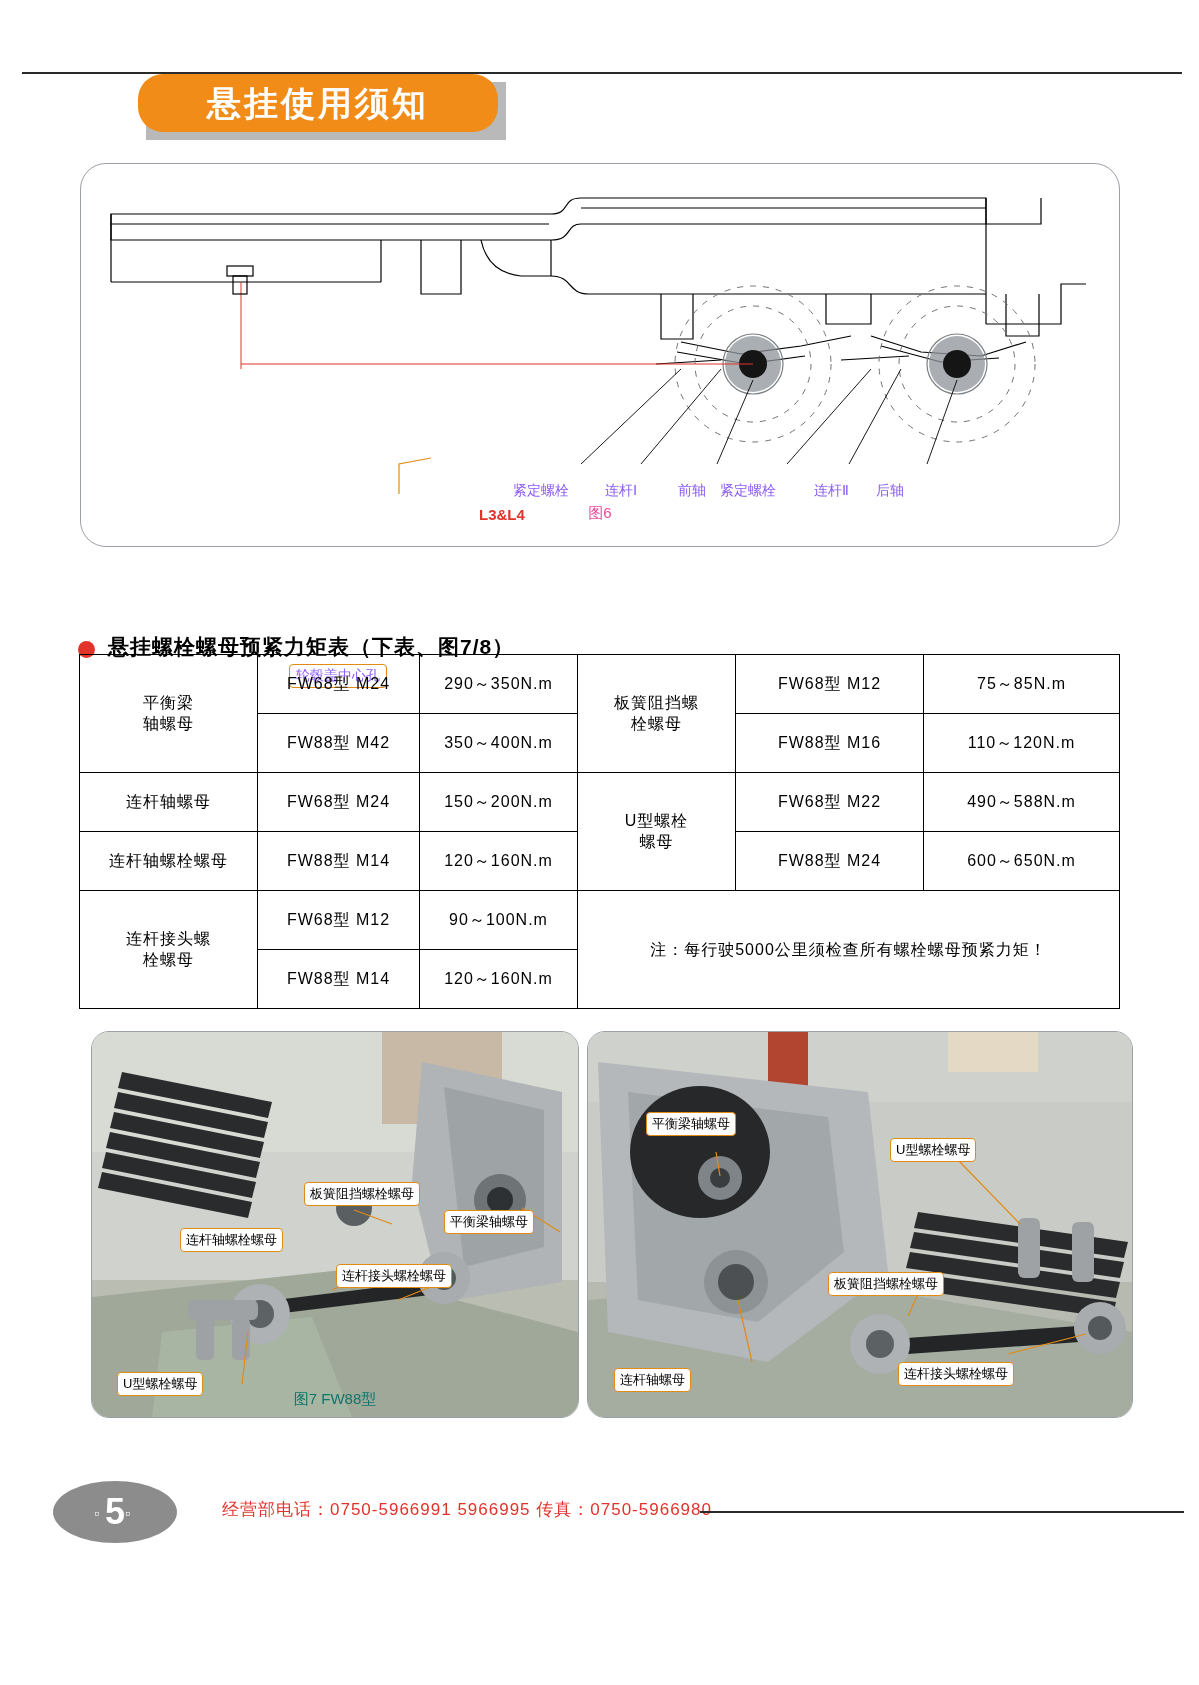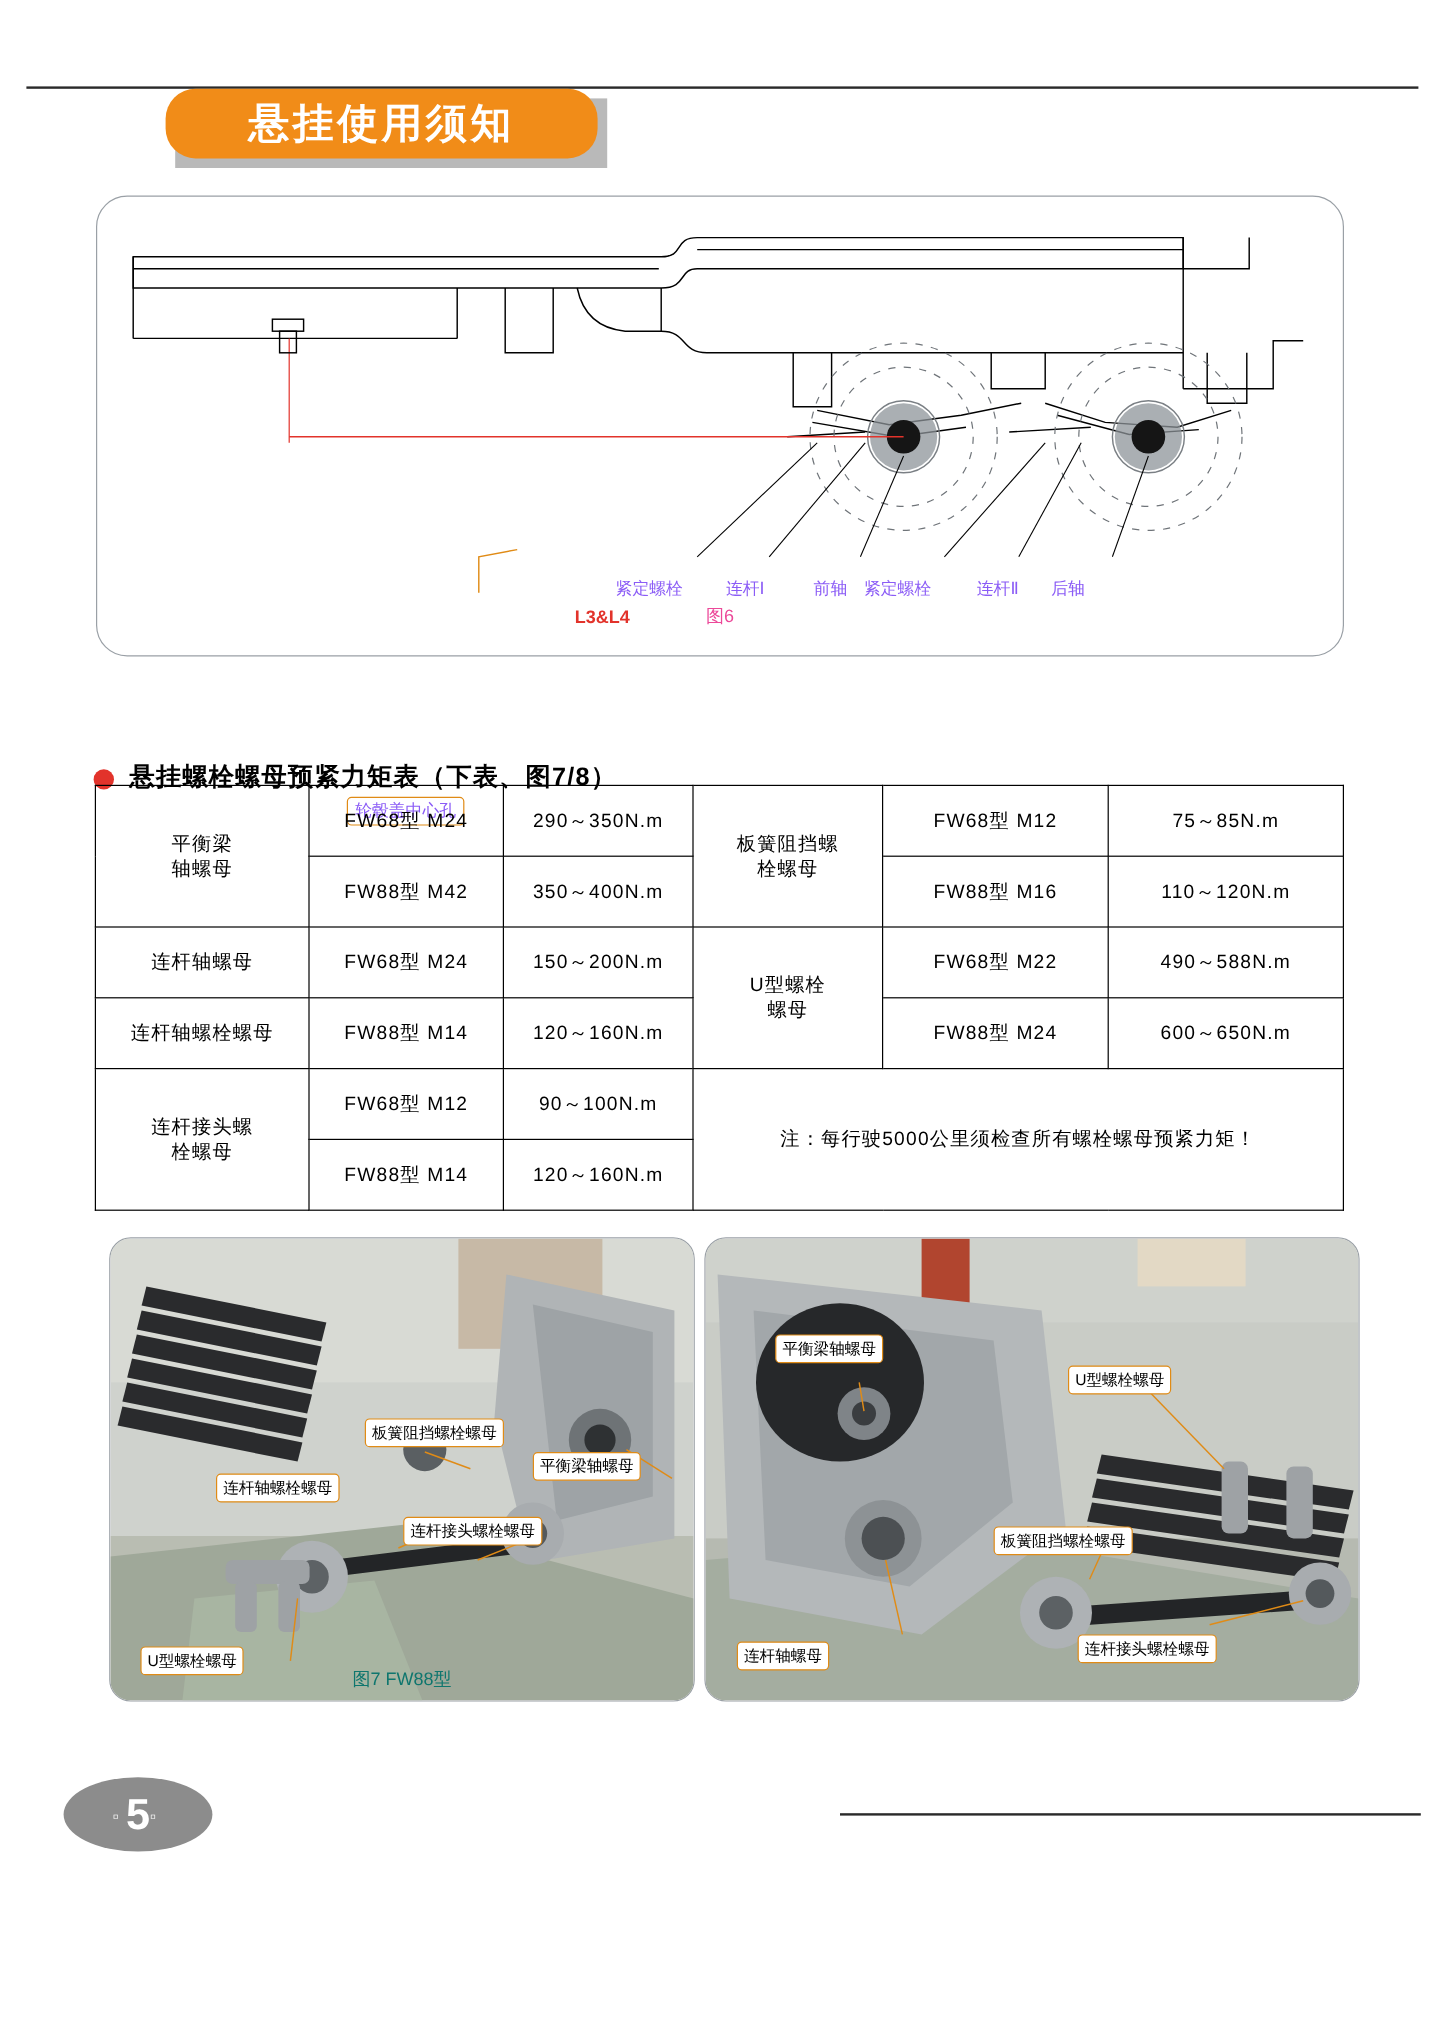--- a/index.html
+++ b/index.html
@@ -344,14 +344,15 @@
   <div class="plab" style="left:240px;top:240px;">板簧阻挡螺栓螺母</div>
   <div class="plab" style="left:26px;top:336px;">连杆轴螺母</div>
   <div class="plab" style="left:310px;top:330px;">连杆接头螺栓螺母</div>
 </div>
 
 <div class="footer">
   <div class="oval"></div>
   <div class="pageno">
     <i>▫</i><span>5</span><i>▫</i>
   </div>
+  <div class="phone">经营部电话：0750-5966991  5966995  传真：0750-5966980</div>
   <div class="rule"></div>
 </div>
 
 </body></html>

